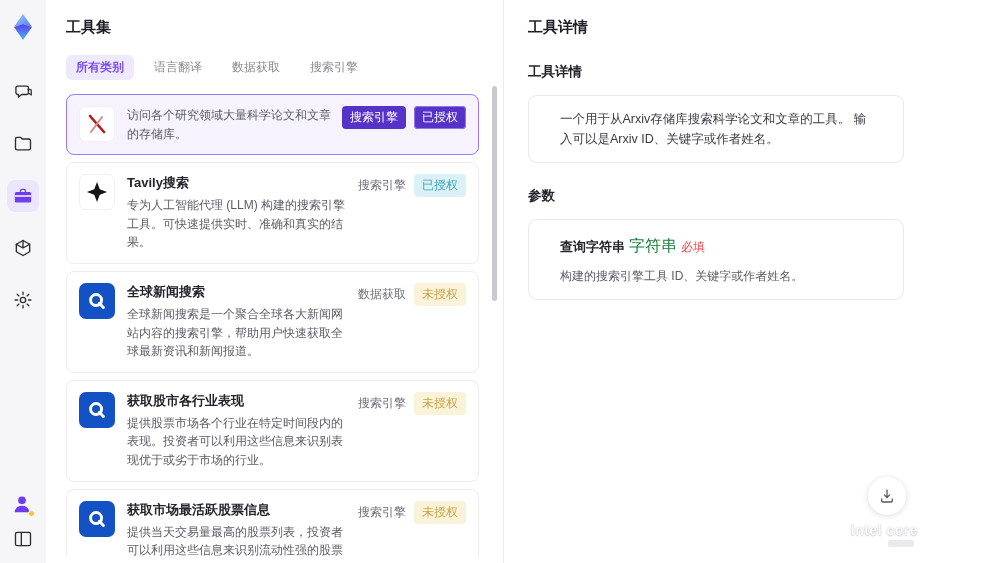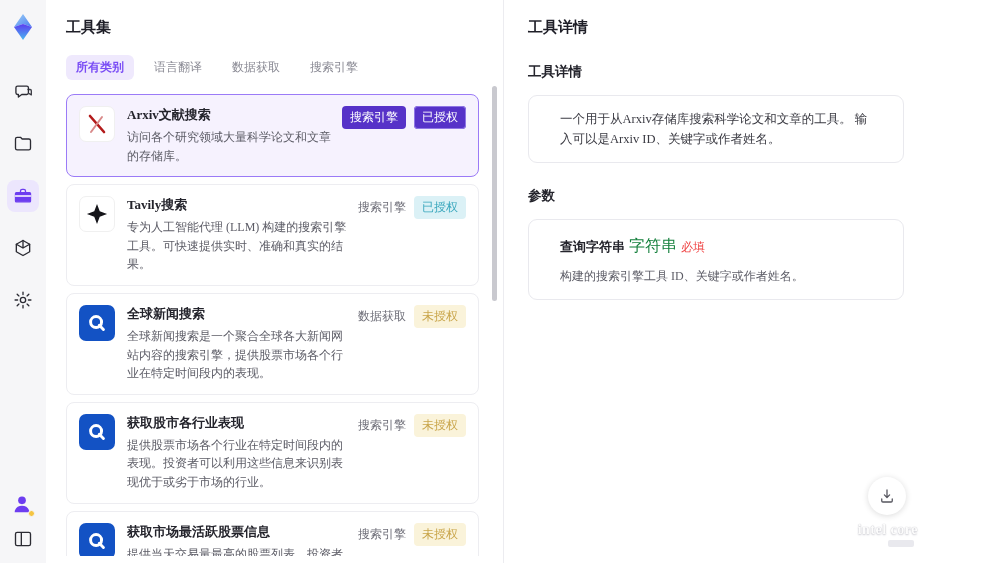--- a/index.html
+++ b/index.html
@@ -1,18 +1,18 @@
 <!DOCTYPE html>
 <html><head>
 <meta charset="utf-8">
 <style>
   * { margin:0; padding:0; box-sizing:border-box; }
   html,body { width:1000px; height:563px; overflow:hidden; background:#fff;
     font-family:"Liberation Sans","DejaVu Sans",sans-serif; }
-  .app { display:flex; width:928px; height:563px;font-family:Liberation Serif, serif; }
+  .app { display:flex; width:928px; height:563px; }
 
   
   .rail { width:46px; background:#f6f6f8; display:flex; flex-direction:column; align-items:center;
     padding:12px 0 10px; flex-shrink:0; }
   .logo { width:30px; height:30px; margin-bottom:34px; }
   .rail-nav { display:flex; flex-direction:column; gap:20px; align-items:center; }
   .rail-btn { width:32px; height:32px; display:flex; align-items:center; justify-content:center;
     border-radius:8px; cursor:pointer; }
   .rail-btn svg { width:20px; height:20px; stroke:#2b2b33; stroke-width:1.6; fill:none;
     stroke-linecap:round; stroke-linejoin:round; }
@@ -165,21 +165,20 @@
     <div class="cards">
 
       <div class="tool-card selected">
         <div class="tool-icon white">
           <svg width="24" height="24" viewBox="0 0 24 24">
             <path d="M5 4l14 16" stroke="#b31b1b" stroke-width="2.6" stroke-linecap="round"></path>
             <path d="M17 5L6 20" stroke="#d98a8a" stroke-width="2" stroke-linecap="round"></path>
           </svg>
         </div>
         <div class="tool-info">
-          <div class="tool-title">Arxiv文献搜索</div>
           <div class="tool-desc">访问各个研究领域大量科学论文和文章的存储库。</div>
         </div>
         <div class="tool-side">
           <span class="badge solid">搜索引擎</span>
           <span class="badge solid-b">已授权</span>
         </div>
       </div>
 
       <div class="tool-card">
         <div class="tool-icon gray" style="background:#fff;border:1px solid #f0f0f0;">
@@ -199,21 +198,21 @@
 
       <div class="tool-card">
         <div class="tool-icon blue">
           <svg width="22" height="22" viewBox="0 0 24 24">
               <circle cx="11" cy="11" r="6" fill="none" stroke="#fff" stroke-width="3.2"></circle>
               <path d="M14.5 14.5L19 19" stroke="#fff" stroke-width="3.2" stroke-linecap="round"></path>
             </svg>
         </div>
         <div class="tool-info">
           <div class="tool-title">全球新闻搜索</div>
-          <div class="tool-desc">全球新闻搜索是一个聚合全球各大新闻网站内容的搜索引擎，提供股票市场各个行业在特定时间段内的表现。</div>
+          <div class="tool-desc">全球新闻搜索是一个聚合全球各大新闻网站内容的搜索引擎，帮助用户快速获取全球最新资讯和新闻报道。</div>
         </div>
         <div class="tool-side">
           <span class="cat-plain">数据获取</span>
           <span class="badge no">未授权</span>
         </div>
       </div>
 
       <div class="tool-card">
         <div class="tool-icon blue">
           <svg width="22" height="22" viewBox="0 0 24 24">

